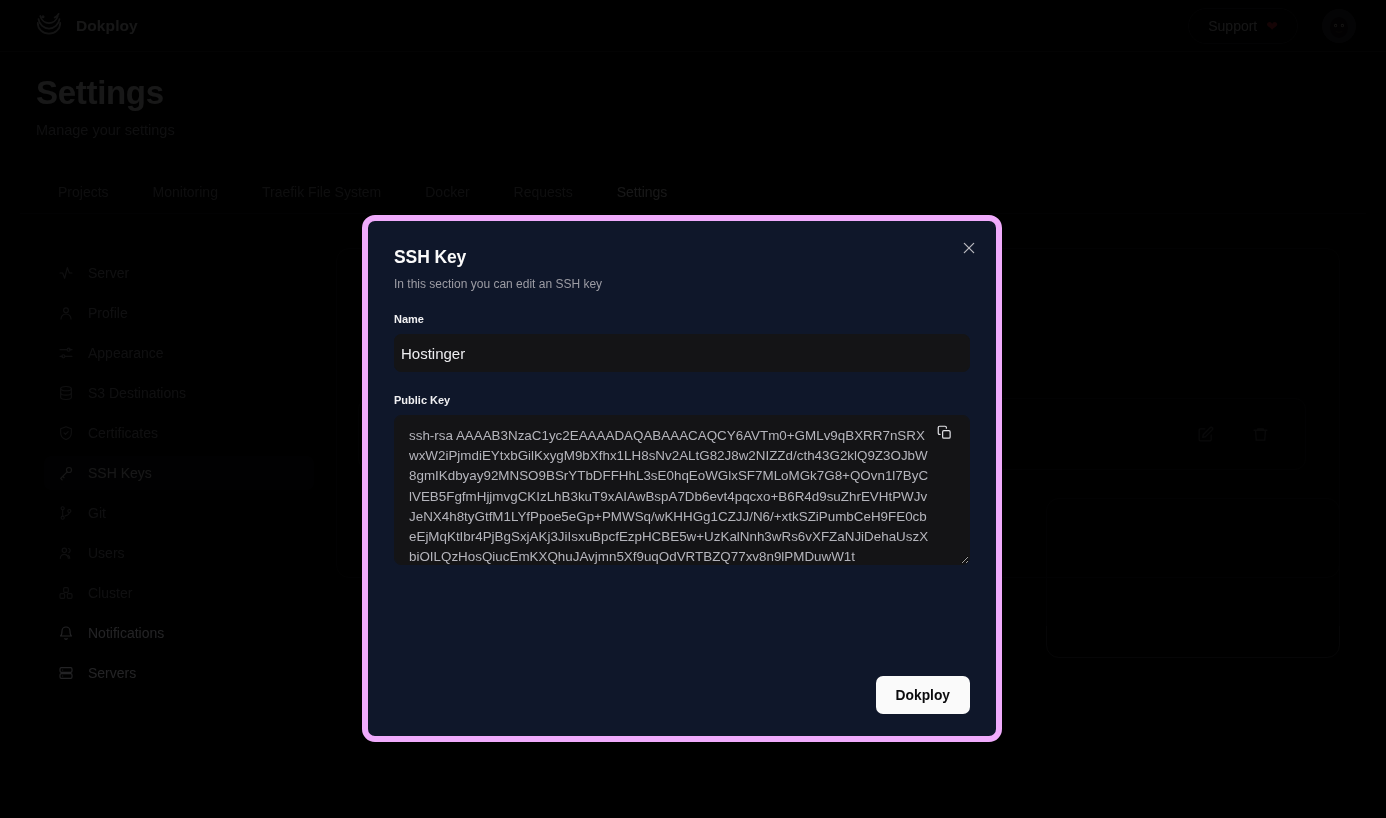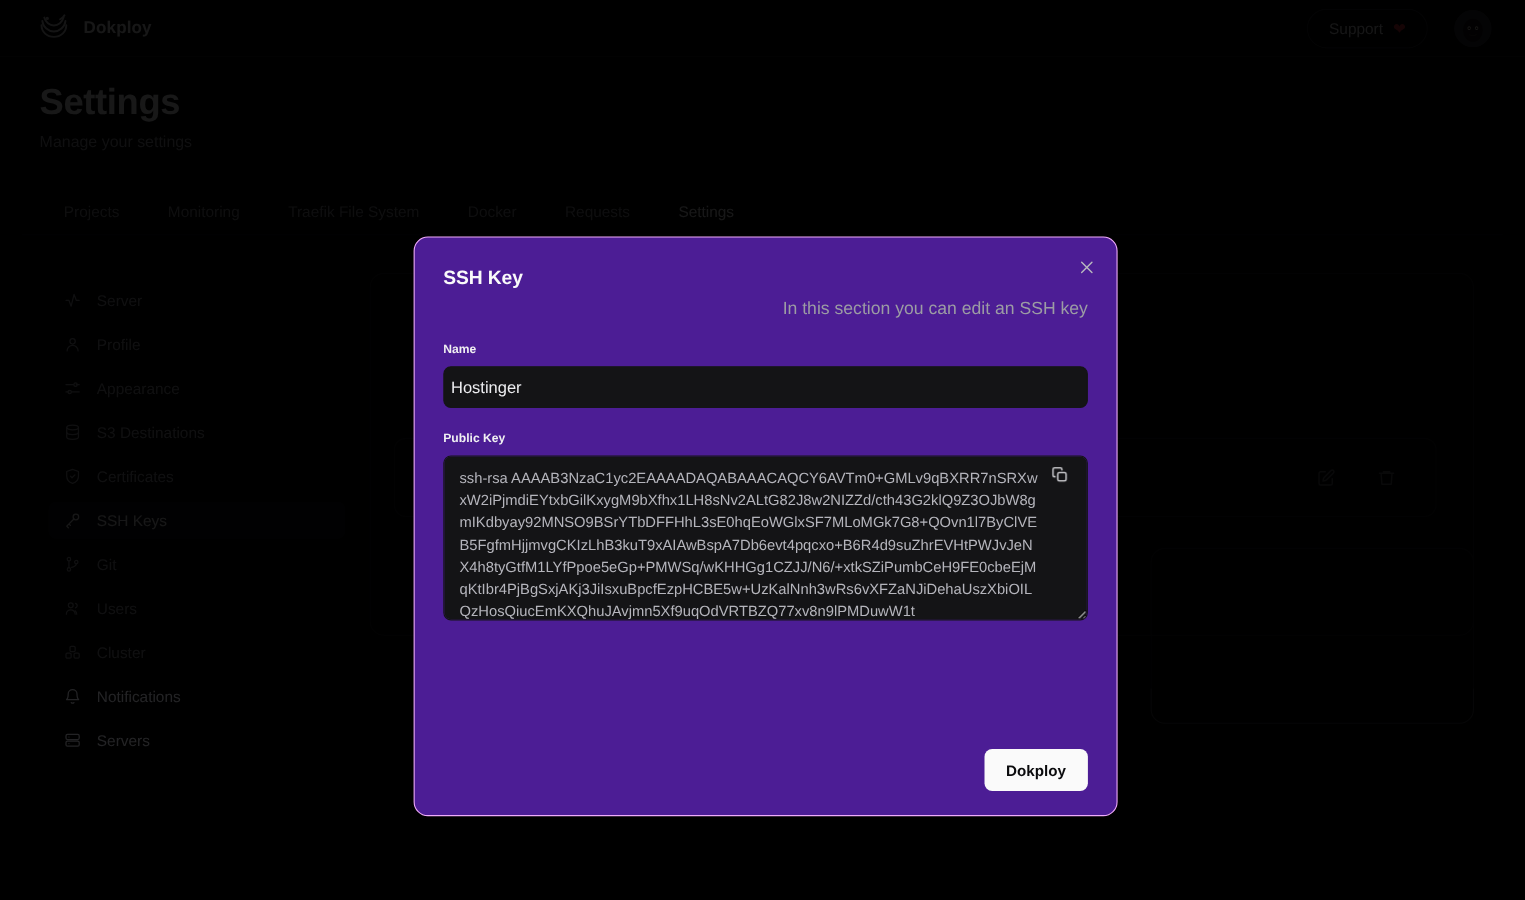--- a/index.html
+++ b/index.html
@@ -186,25 +186,25 @@
   
   .overlay {
     position: absolute;
     inset: 0;
     background: rgba(0, 0, 0, 0.55);
   }
 
   .modal {
     position: absolute;
     top: 215px;
-    left: 376px;
+    left: 362px;
     width: 640px;
     height: 527px;
-    background: #4c1d95;
-    border: 1px solid #f0abfc;
+    background: #0f172a;
+    border: 6px solid #f0abfc;
     border-radius: 13px;
     padding: 26px 26px 0 26px;
   }
 
   .modal-close {
     position: absolute;
     top: 14px; right: 14px;
     width: 26px; height: 26px;
     display: flex; align-items: center; justify-content: center;
     background: none; border: none;
@@ -214,23 +214,22 @@
   .modal-close svg { width: 14px; height: 14px; }
 
   .modal-title {
     font-size: 17.5px;
     font-weight: 700;
     color: #fafafa;
     letter-spacing: -0.1px;
   }
   .modal-desc {
     margin-top: 9px;
-    font-size: 16px;
+    font-size: 12px;
     color: #9c9ca4;
-    text-align: right;
   }
 
   .field { margin-top: 22px; }
   .field-label {
     font-size: 11px;
     font-weight: 600;
     color: #f0f0f2;
     display: block;
     margin-bottom: 9px;
     margin-top: 12px;

